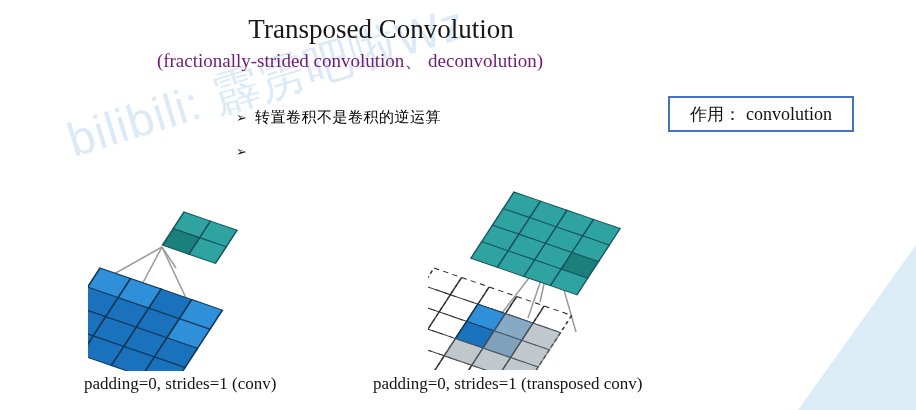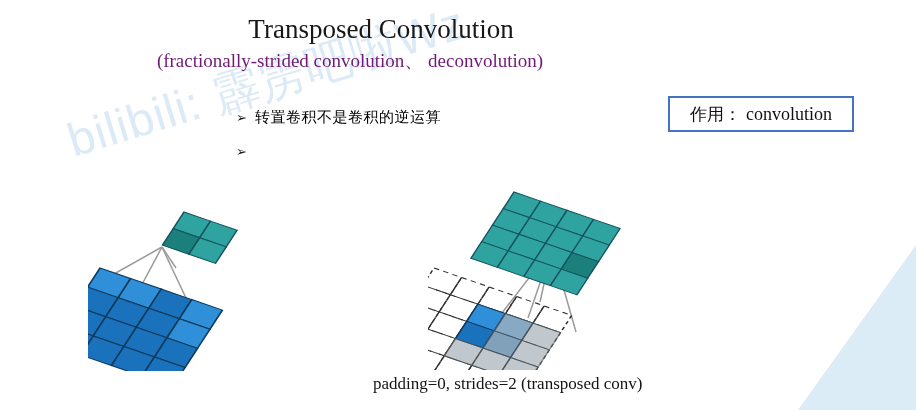--- a/index.html
+++ b/index.html
@@ -280,15 +280,16 @@
         <rect x="108" y="27" width="27" height="27" fill="#a9b4bb" stroke="#5a6166" stroke-width="1.3"></rect>
         <rect x="81" y="54" width="27" height="27" fill="#a9b4bb" stroke="#5a6166" stroke-width="1.3"></rect>
         <rect x="108" y="54" width="27" height="27" fill="#a9b4bb" stroke="#5a6166" stroke-width="1.3"></rect>
         <rect x="54" y="81" width="27" height="27" fill="#a9b4bb" stroke="#5a6166" stroke-width="1.3"></rect>
         <rect x="81" y="81" width="27" height="27" fill="#a9b4bb" stroke="#5a6166" stroke-width="1.3"></rect>
         <rect x="108" y="81" width="27" height="27" fill="#a9b4bb" stroke="#5a6166" stroke-width="1.3"></rect>
       </g>
     </svg>
   </div>
 
-  <div class="caption caption-right">padding=0, strides=2 (transposed conv)</div>
+  <div class="caption caption-left">padding=0, strides=1 (conv)</div>
+  <div class="caption caption-right">padding=0, strides=1 (transposed conv)</div>
 
 </div>
 
 </body></html>

